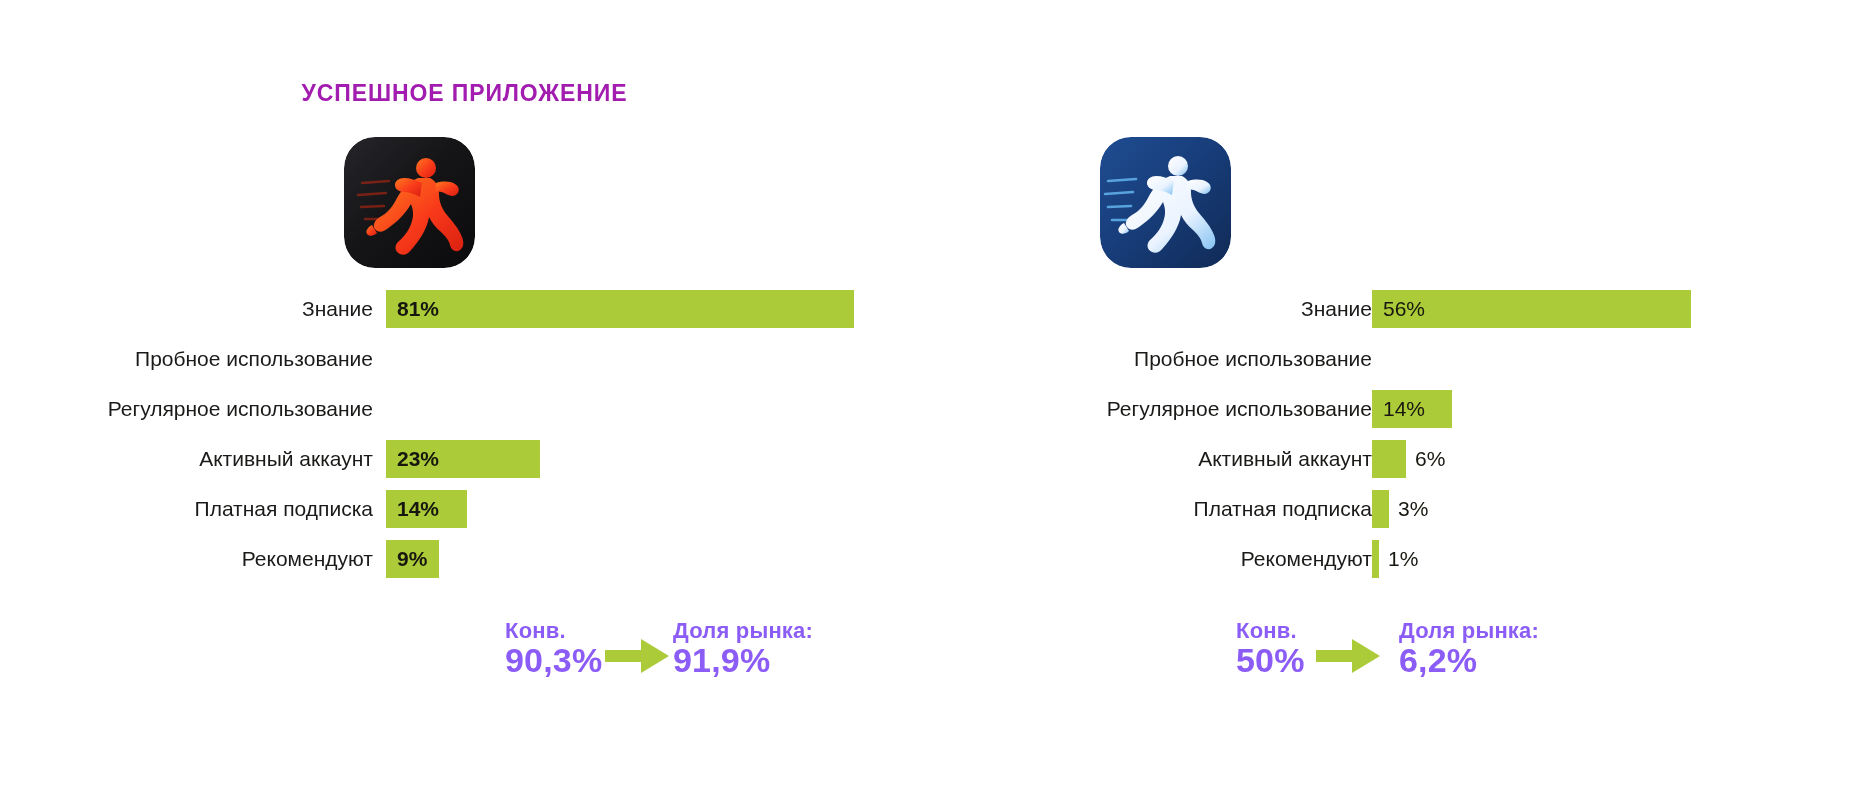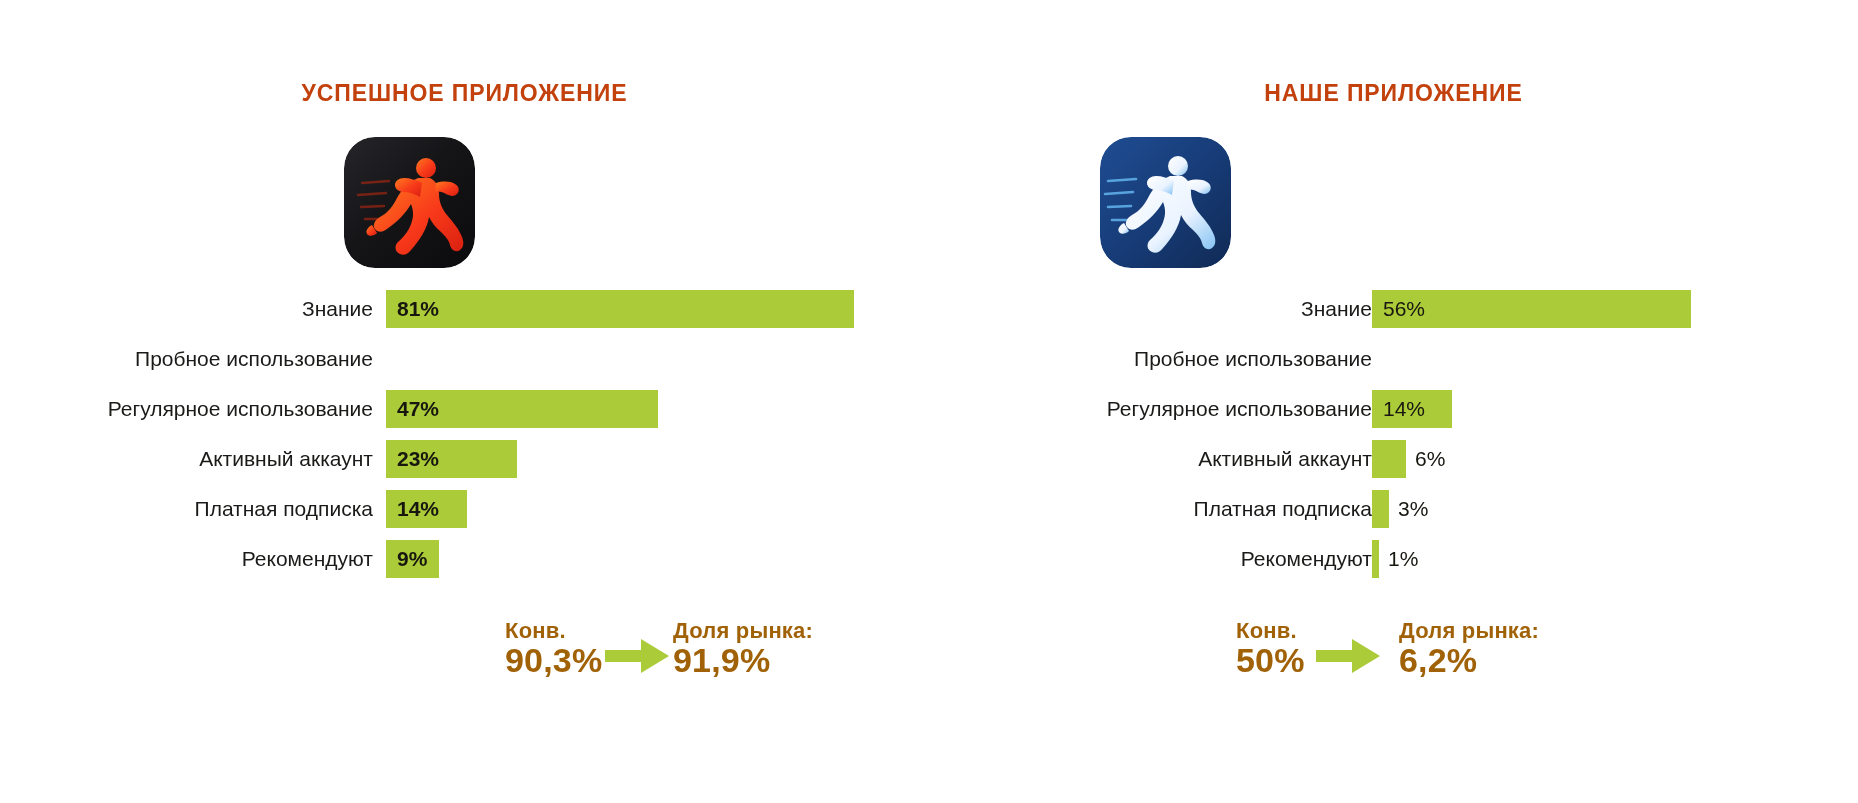--- a/index.html
+++ b/index.html
@@ -35,21 +35,21 @@
   
   .panel-title {
     position: absolute;
     top: 80px;
     left: 0;
     width: 929px;
     text-align: center;
     font-size: 23px;
     font-weight: 700;
     letter-spacing: 0.9px;
-    color: #c2410c;
+    color: #a21caf;
     text-transform: uppercase;
     white-space: nowrap;
   }
   .panel-right .panel-title { letter-spacing: 0.9px; }
 
   
   .app-icon {
     position: absolute;
     top: 137px;
     width: 131px;
@@ -117,21 +117,21 @@
     height: 70px;
   }
   .panel-left .conv  { left: 505px; top: 620px; }
   .panel-right .conv { left: 307px; top: 620px; }
 
   .conv-cell {
     position: absolute;
     top: 0;
     font-weight: 700;
     line-height: 1.04;
-    color: #a16207;
+    color: #8b5cf6;
     white-space: nowrap;
   }
   .conv-cell .cap { font-size: 22px; display: block; letter-spacing: .2px; }
   .conv-cell .big { font-size: 34px; display: block; letter-spacing: .2px; }
 
   .conv-from { left: 0; }
   .panel-left  .conv-to { left: 168px; }
   .panel-right .conv-to { left: 163px; }
 
   .conv-arrow {
@@ -201,29 +201,25 @@
           <div class="bar-value inside">81%</div>
         </div>
       </div>
 
       <div class="row">
         <div class="row-label">Пробное использование</div>
       </div>
 
       <div class="row">
         <div class="row-label">Регулярное использование</div>
-        <div class="bar-wrap" style="width:272px">
-          <div class="bar"></div>
-          <div class="bar-value inside">47%</div>
-        </div>
       </div>
 
       <div class="row">
         <div class="row-label">Активный аккаунт</div>
-        <div class="bar-wrap" style="width:131px">
+        <div class="bar-wrap" style="width:154px">
           <div class="bar"></div>
           <div class="bar-value inside">23%</div>
         </div>
       </div>
 
       <div class="row">
         <div class="row-label">Платная подписка</div>
         <div class="bar-wrap" style="width:81px">
           <div class="bar"></div>
           <div class="bar-value inside">14%</div>
@@ -253,21 +249,20 @@
       <div class="conv-cell conv-to">
         <span class="cap">Доля рынка:</span>
         <span class="big">91,9%</span>
       </div>
     </div>
 
   </div>
 
   <div class="panel panel-right">
 
-    <div class="panel-title">НАШЕ ПРИЛОЖЕНИЕ</div>
 
     <div class="app-icon">
       <svg viewBox="0 0 131 131" xmlns="http://www.w3.org/2000/svg">
         <defs>
           <linearGradient id="rbg" x1="0" y1="0" x2="1" y2="1">
             <stop offset="0%" stop-color="#1f4d92"></stop>
             <stop offset="50%" stop-color="#173c78"></stop>
             <stop offset="100%" stop-color="#102a55"></stop>
           </linearGradient>
           <linearGradient id="rfig" x1="0" y1="0" x2="1" y2="1">

